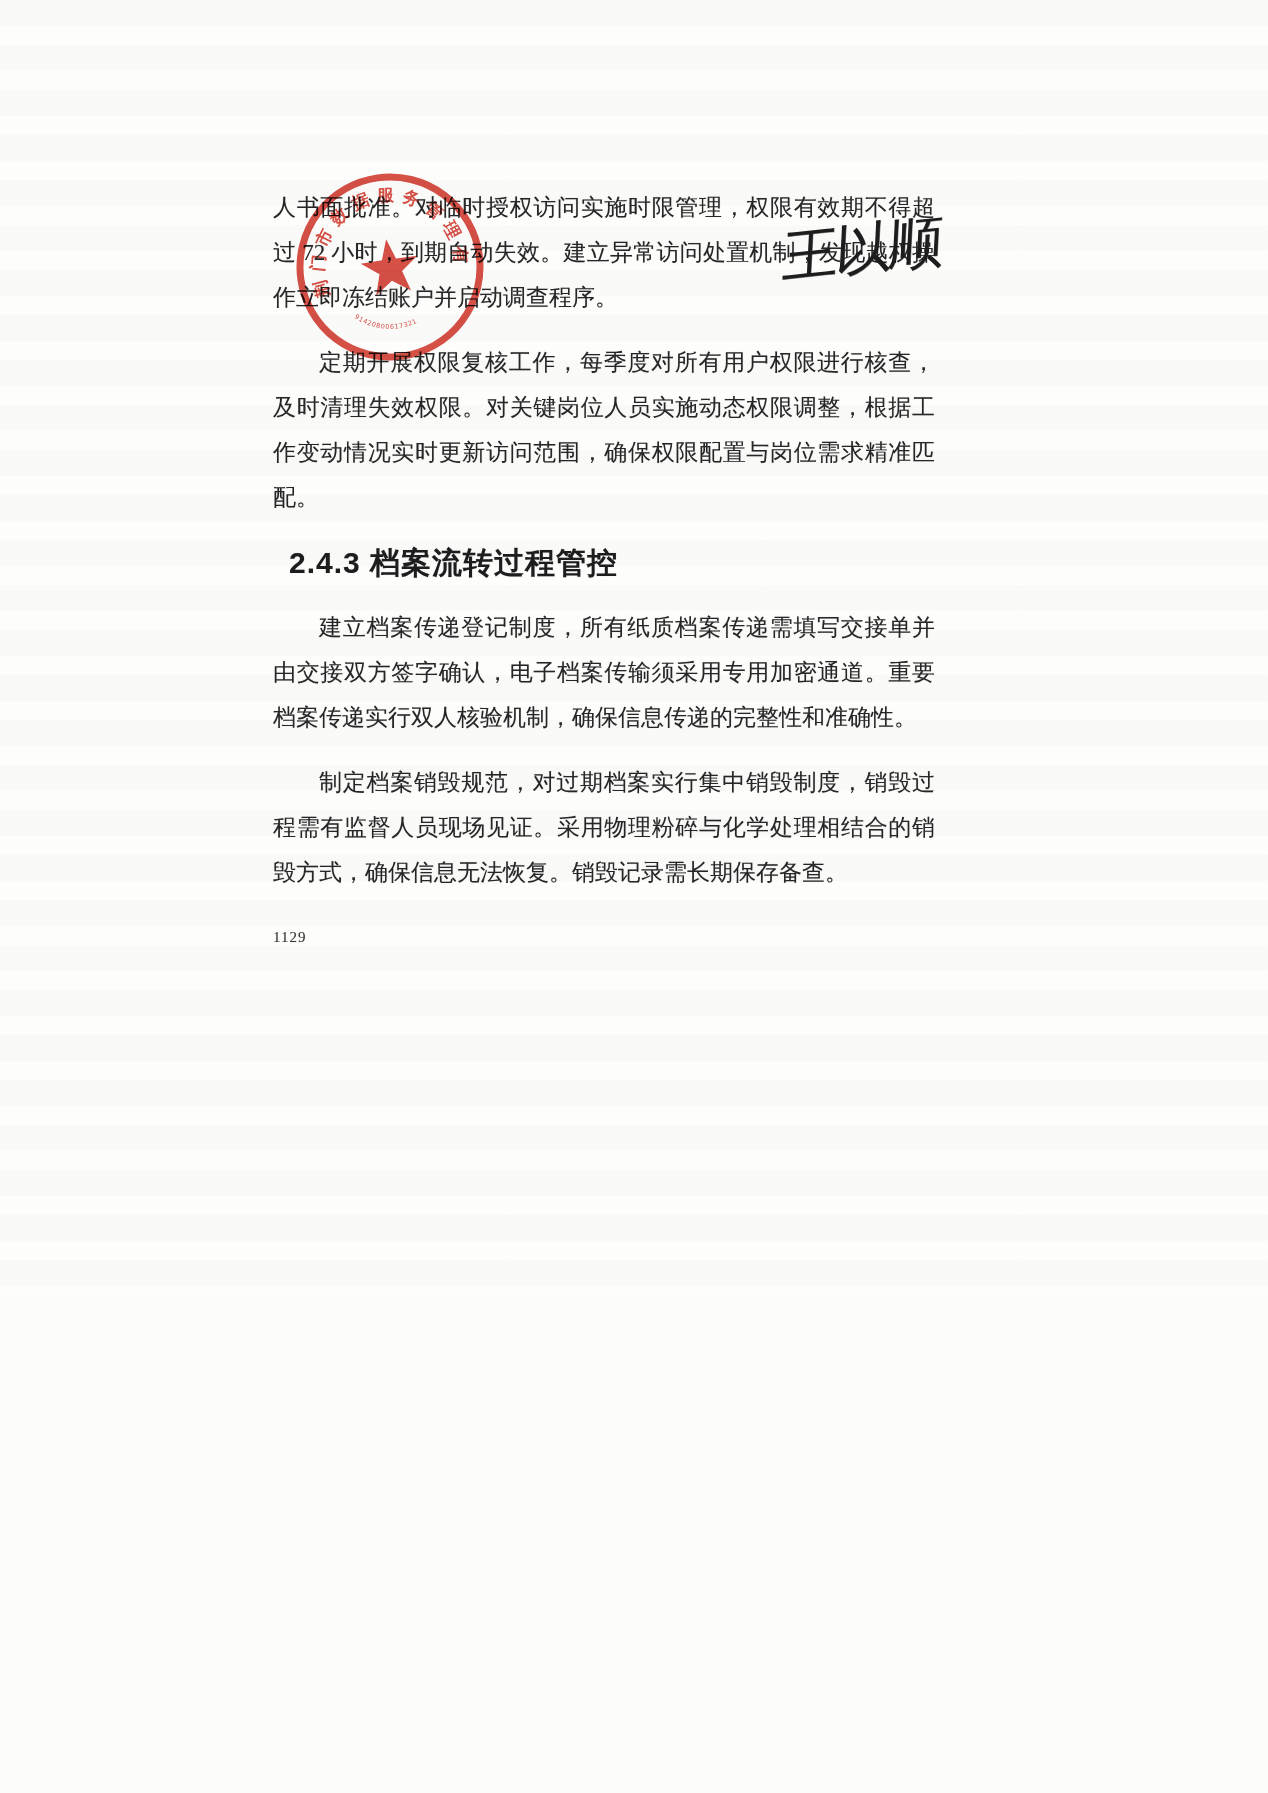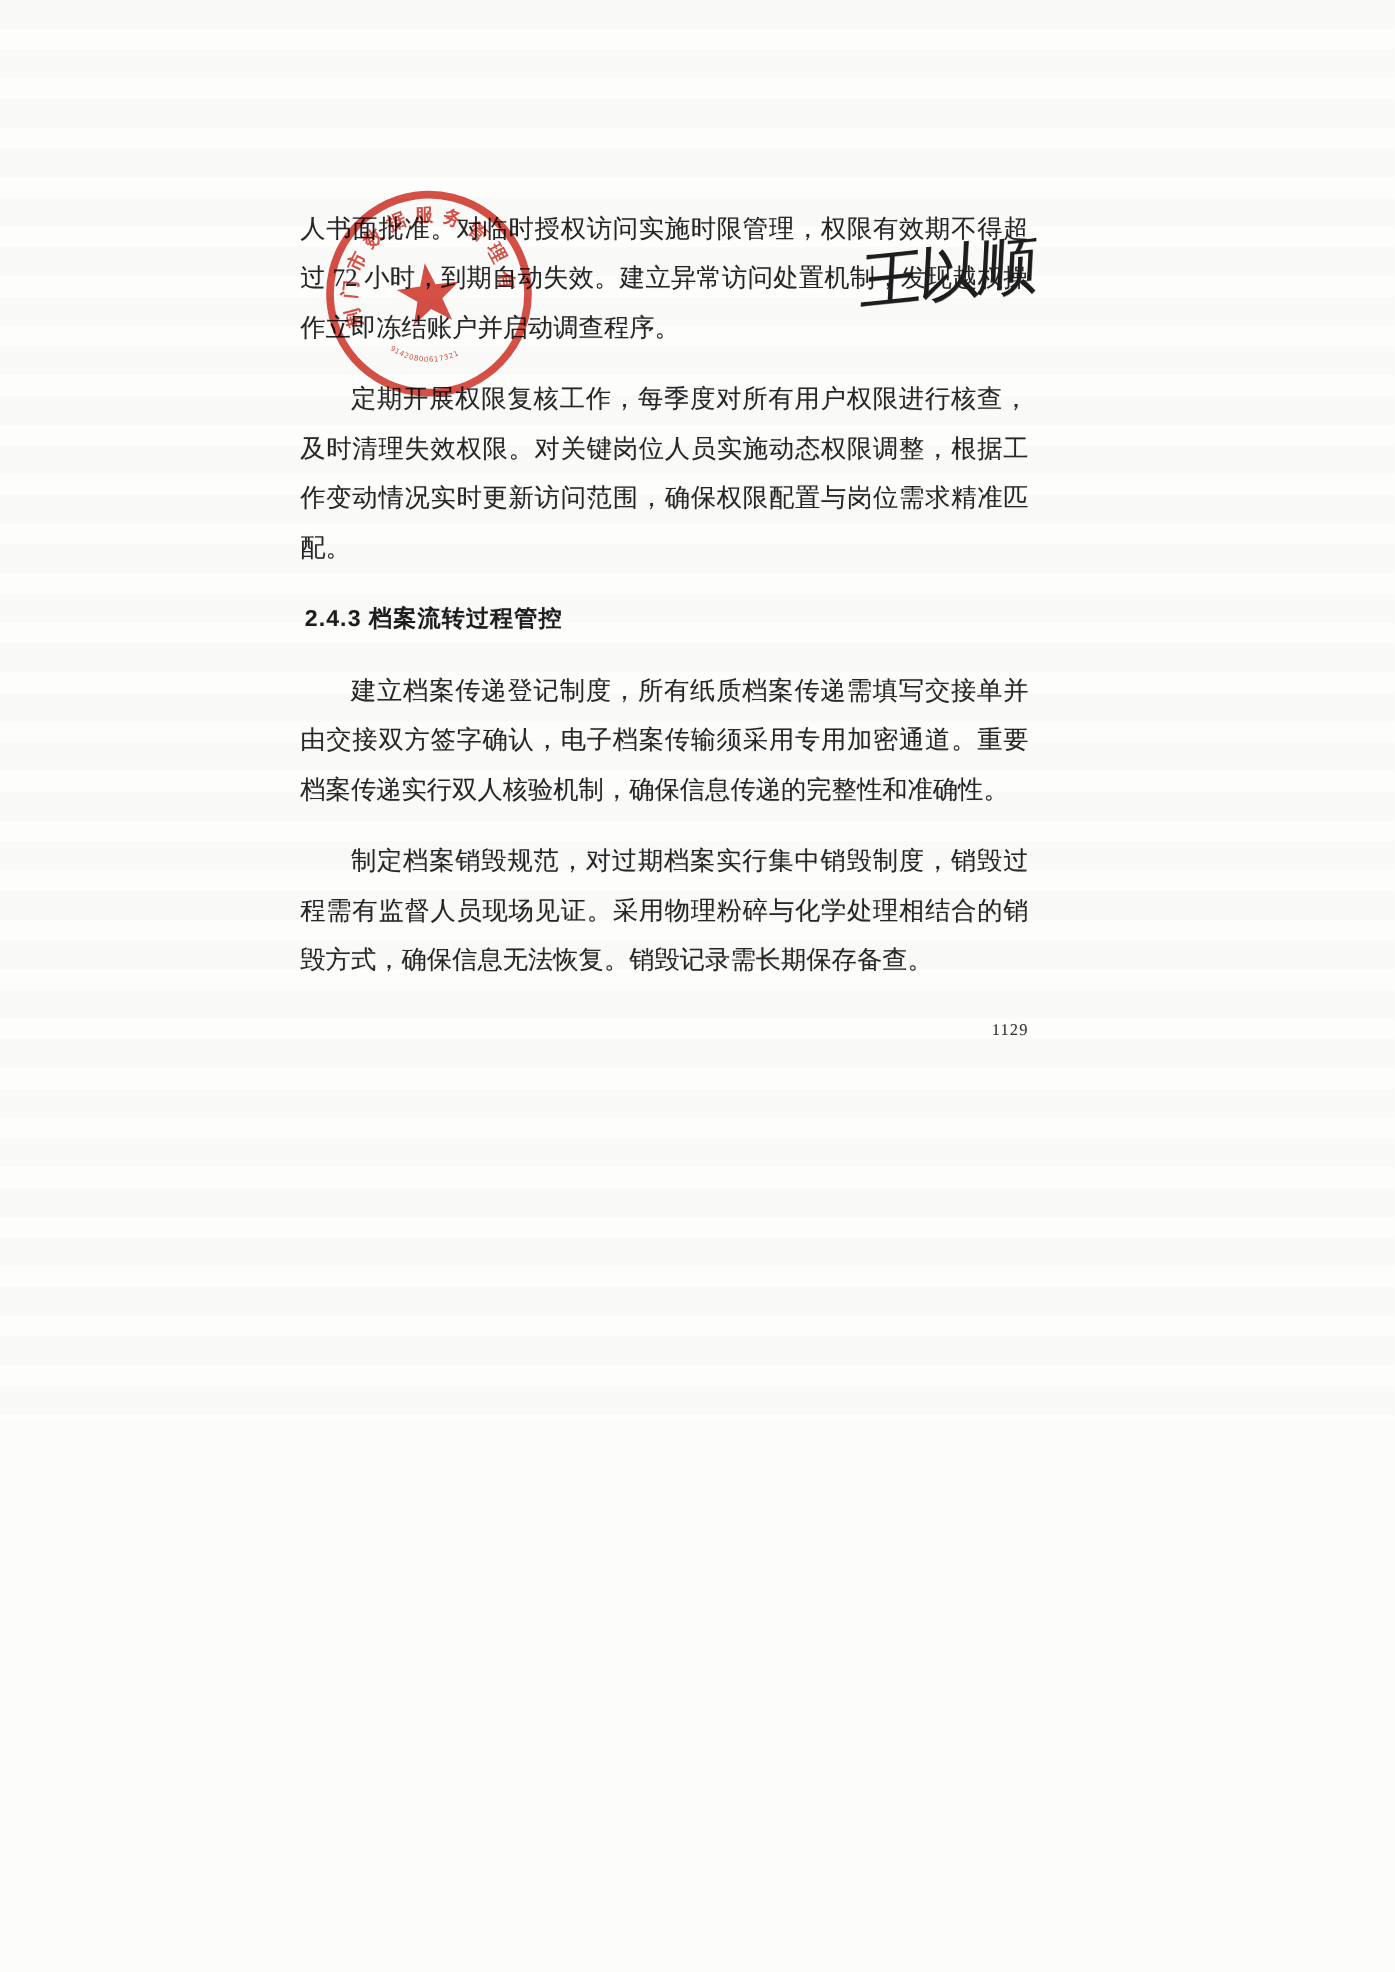--- a/index.html
+++ b/index.html
@@ -26,31 +26,31 @@
     line-height:45px;
     text-align:justify;
     text-shadow:0 0 1px rgba(70,70,70,0.28);
   }
   .content p{
     margin:0 0 20px 0;
     text-indent:2em;
   }
   .content p.no-indent{text-indent:0;}
   .content h3{
-    margin:14px 0 20px 4px;
+    margin:14px 0 20px 16px;
     font-family:"Liberation Sans","DejaVu Sans",sans-serif;
-    font-size:21px;
+    font-size:30px;
     font-weight:700;
     line-height:45px;
     color:#1d1d1d;
     letter-spacing:1px;
   }
   .page-number{
     margin-top:12px;
-    text-align:right;
+    text-align:left;
     font-size:15px;
     letter-spacing:1px;
     color:#333;
     text-indent:0 !important;
   }
   
   .seal{
     position:absolute;
     left:290px;top:167px;
     width:200px;height:200px;

